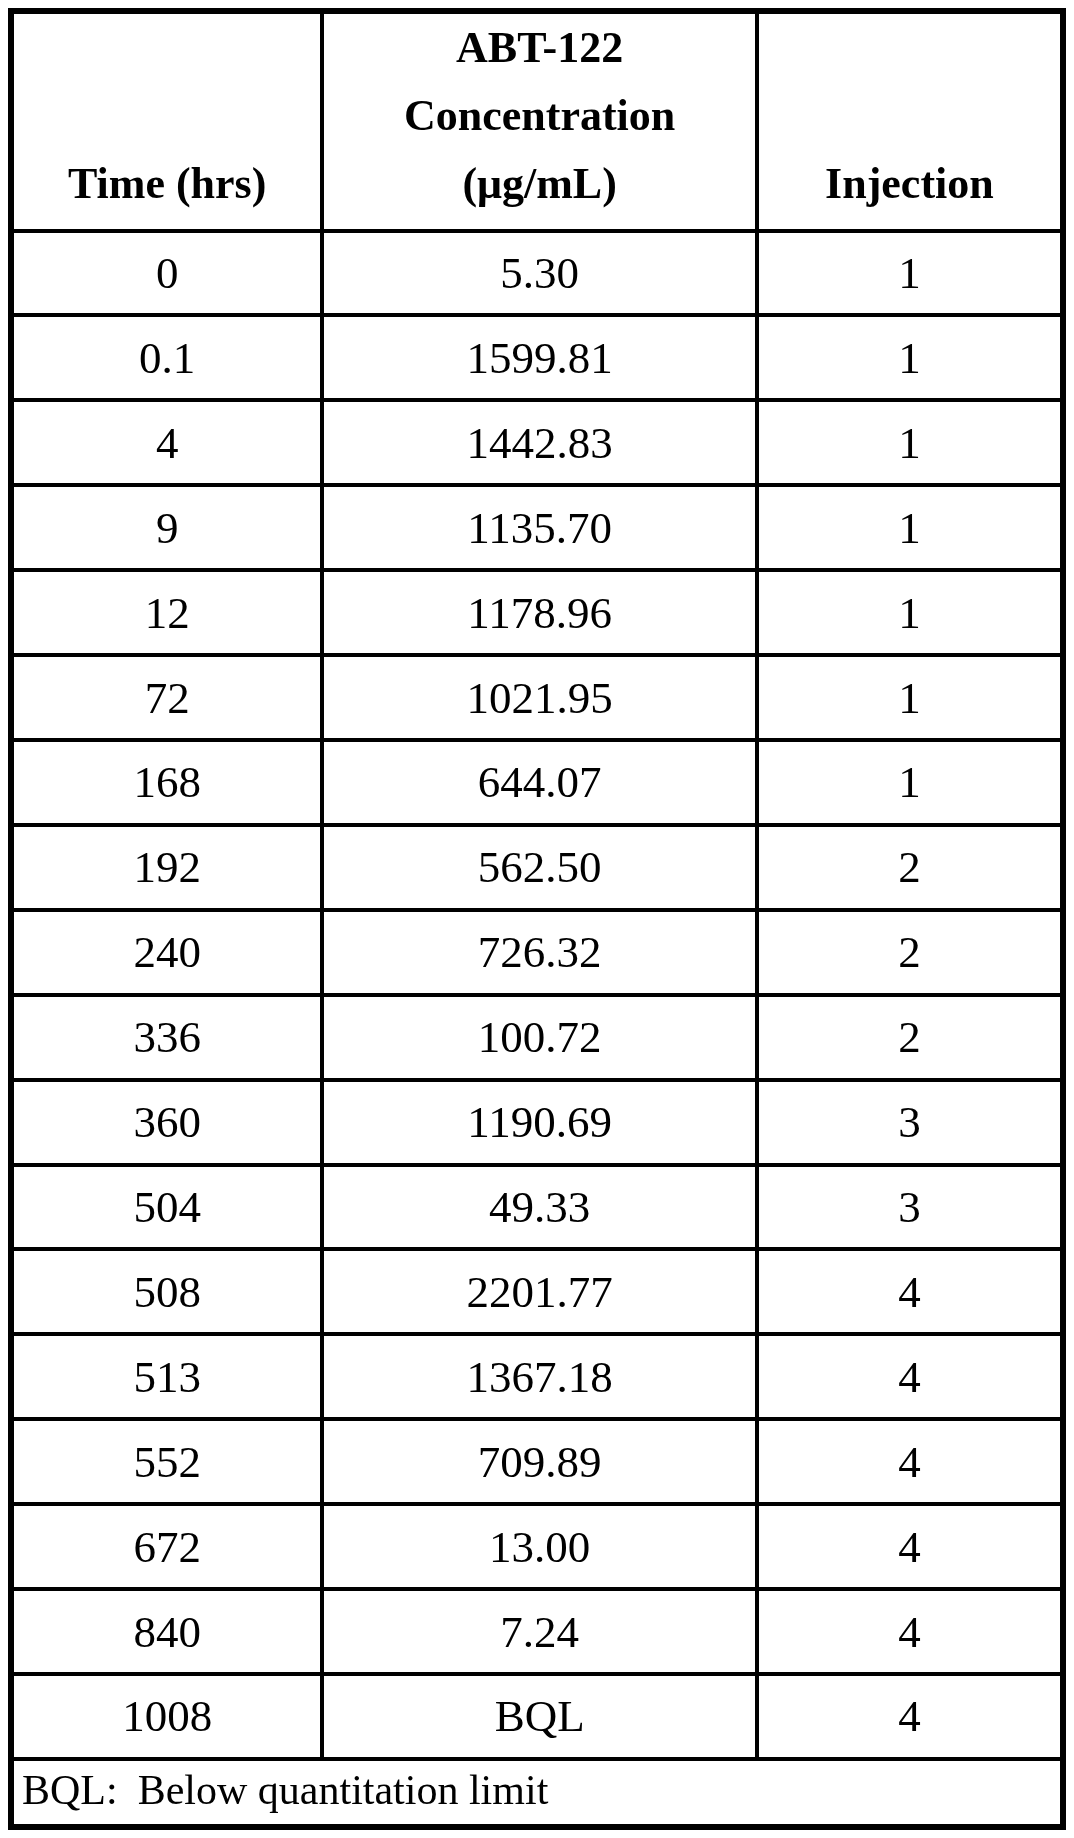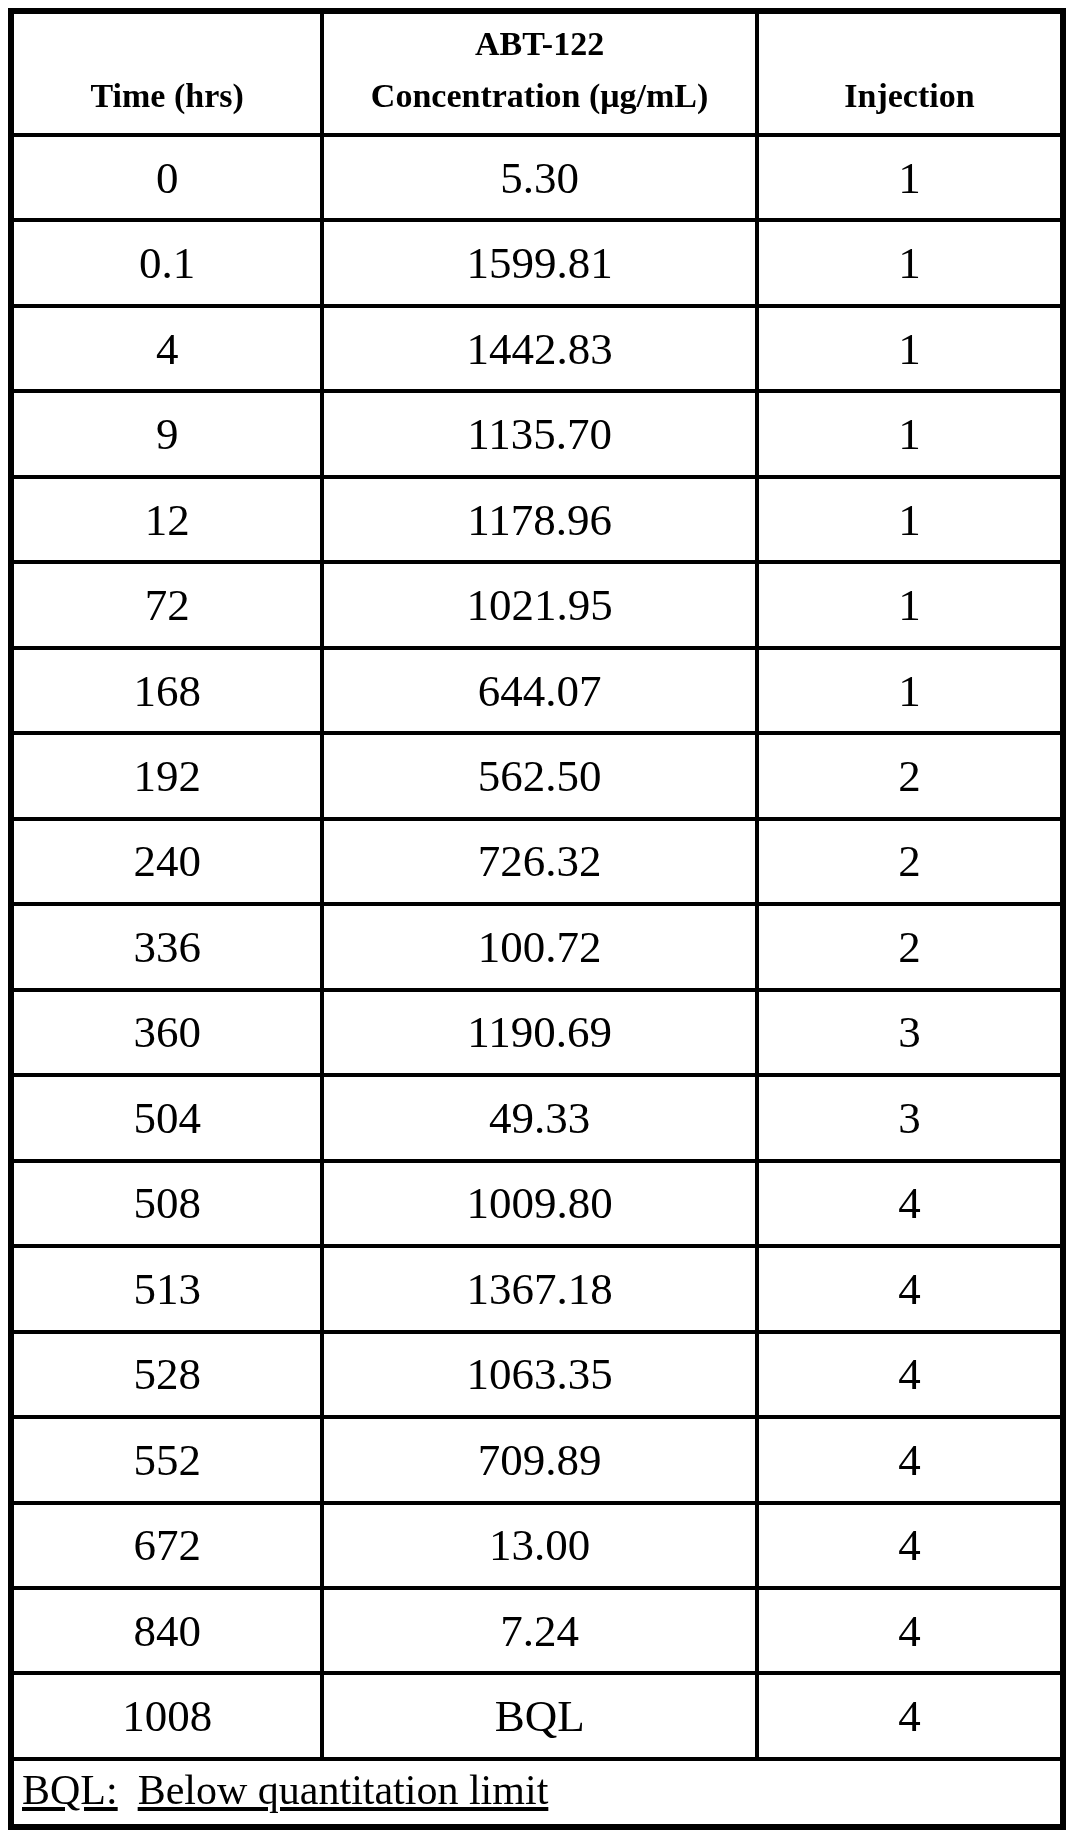--- a/index.html
+++ b/index.html
@@ -38,41 +38,40 @@
   }
   col.c-time   { width: 29.6%; }
   col.c-conc   { width: 41.3%; }
   col.c-inj    { width: 29.1%; }
 
   thead tr { height: 124px; }
   tfoot tr { height: 68px; }
 
   th.hdr {
     font-weight: bold;
-    font-size: 34px;
+    font-size: 44px;
     line-height: 1.55;
     text-align: center;
     vertical-align: bottom;
     padding: 0 4px 10px 4px;
     background: #ffffff;
   }
   td.cell {
     font-size: 45px;
     text-align: center;
     vertical-align: middle;
     padding: 0 4px;
     background: #ffffff;
   }
   td.footnote-cell {
     font-size: 42px;
     text-align: left;
     vertical-align: middle;
     padding: 0 10px 6px 8px;
     background: #ffffff;
-    text-decoration: underline;
   }
   .footnote-text { margin-left: 20px; }
 </style>
 </head>
 <body>
 
 <div class="page">
   <table class="pk-table">
     <colgroup>
       <col class="c-time">
@@ -146,31 +145,26 @@
           <td class="cell">1190.69</td>
           <td class="cell">3</td>
         </tr>
         <tr>
           <td class="cell">504</td>
           <td class="cell">49.33</td>
           <td class="cell">3</td>
         </tr>
         <tr>
           <td class="cell">508</td>
-          <td class="cell">1009.80</td>
+          <td class="cell">2201.77</td>
           <td class="cell">4</td>
         </tr>
         <tr>
           <td class="cell">513</td>
           <td class="cell">1367.18</td>
-          <td class="cell">4</td>
-        </tr>
-        <tr>
-          <td class="cell">528</td>
-          <td class="cell">1063.35</td>
           <td class="cell">4</td>
         </tr>
         <tr>
           <td class="cell">552</td>
           <td class="cell">709.89</td>
           <td class="cell">4</td>
         </tr>
         <tr>
           <td class="cell">672</td>
           <td class="cell">13.00</td>

